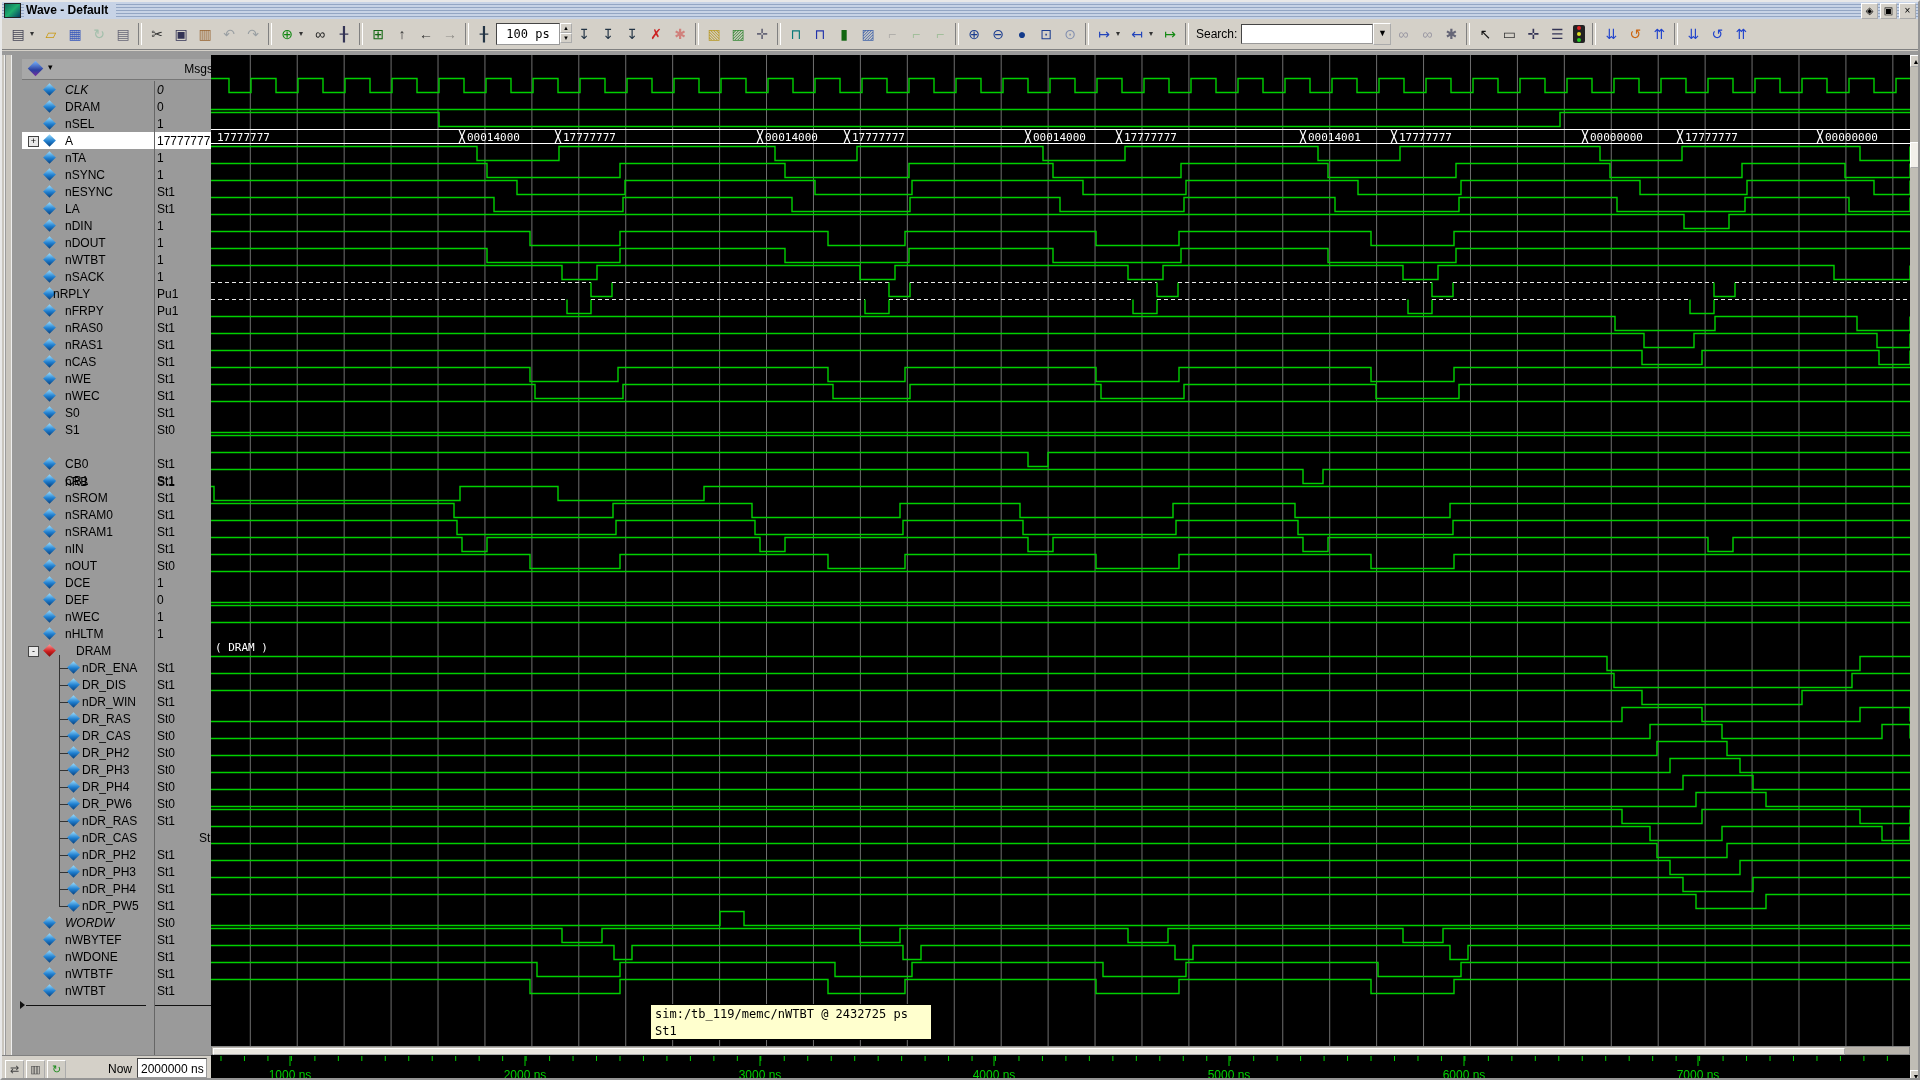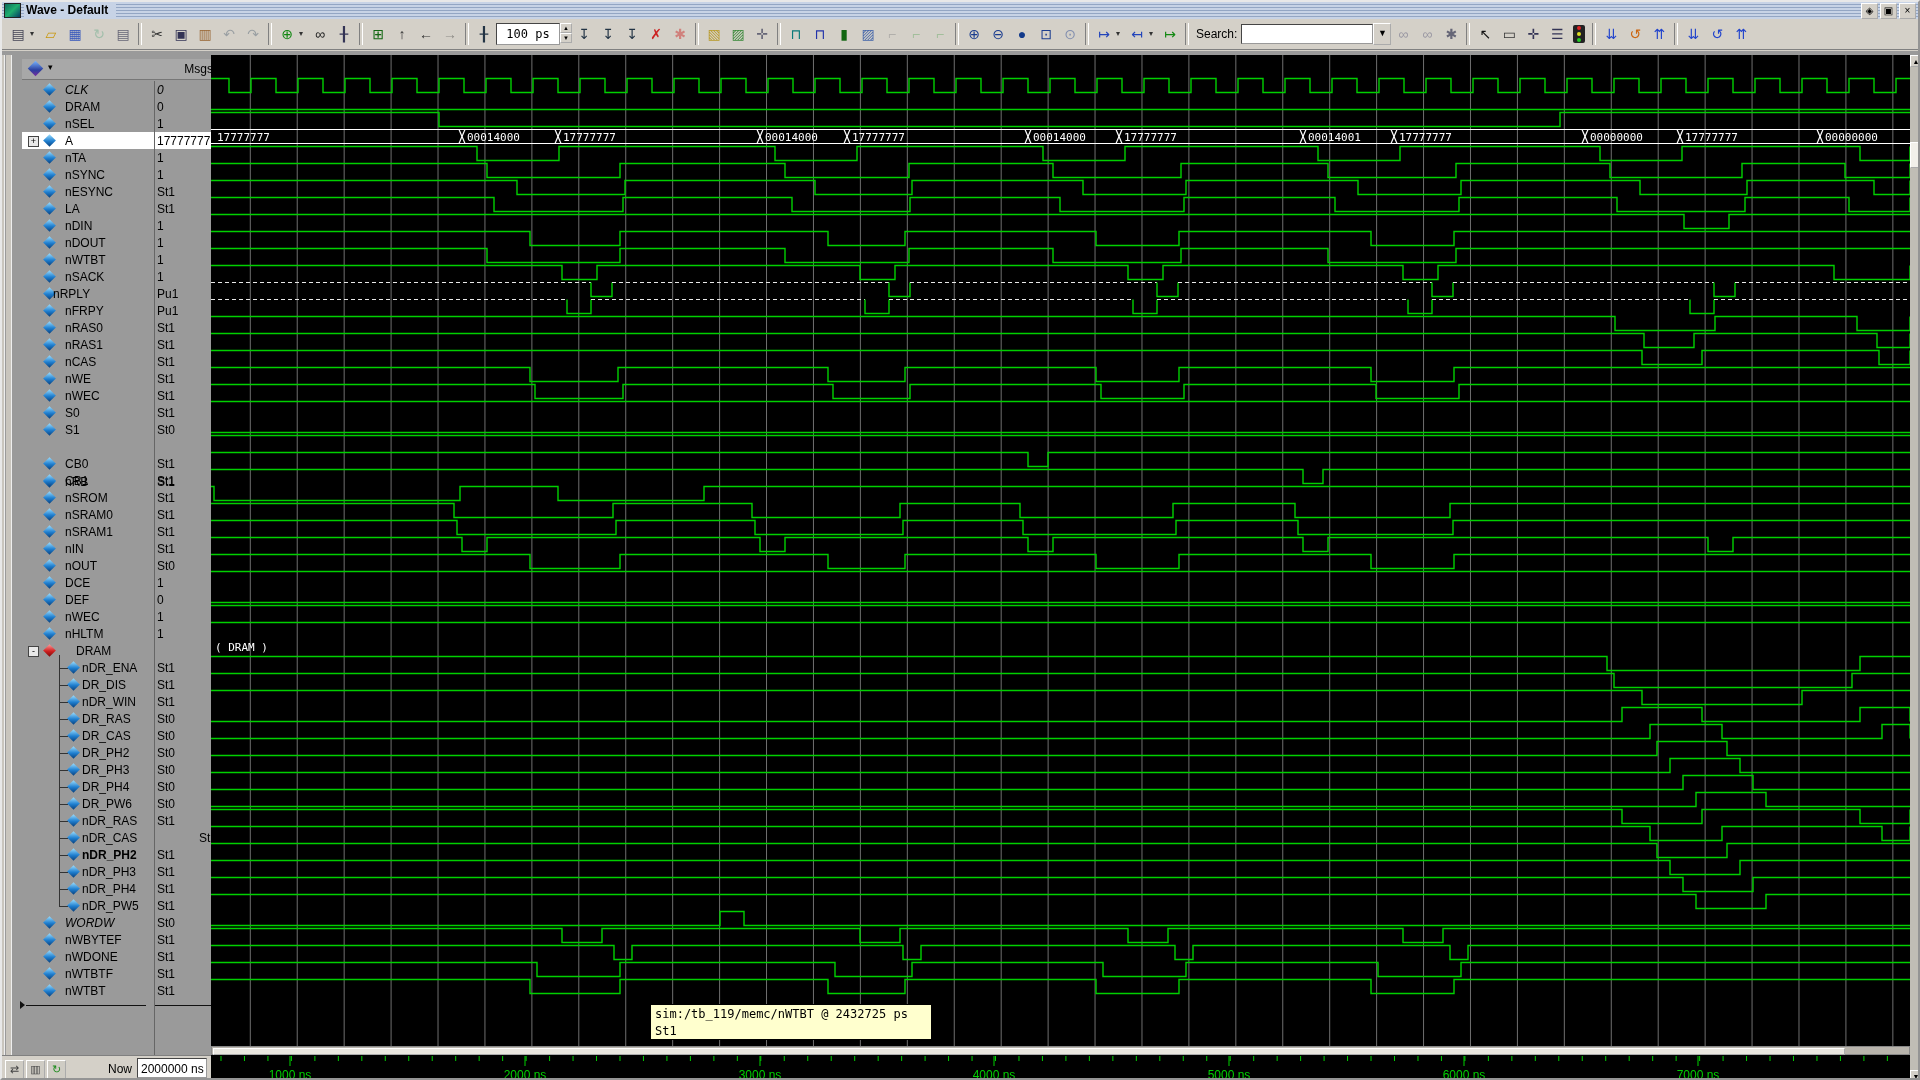--- a/index.html
+++ b/index.html
@@ -418,21 +418,21 @@
           </div>
           <div class="srow" style="top: 748px; text-align: right;">
             <div class="stub" style="left: 37px; width: 9px; top: 8px;"></div>
             <div class="dia" style="left: 47px;"></div>
             <div class="nm" style="left: 60px;">nDR_CAS</div>
             <div class="val">St1</div>
           </div>
           <div class="srow" style="top: 765px;">
             <div class="stub" style="left: 37px; width: 9px; top: 8px;"></div>
             <div class="dia" style="left: 47px;"></div>
-            <div class="nm" style="left: 60px; font-weight: bold;">nDR_PH2</div>
+            <div class="nm" style="left: 60px;">nDR_PH2</div>
             <div class="val">St1</div>
           </div>
           <div class="srow" style="top: 782px;">
             <div class="stub" style="left: 37px; width: 9px; top: 8px;"></div>
             <div class="dia" style="left: 47px;"></div>
             <div class="nm" style="left: 60px;">nDR_PH3</div>
             <div class="val">St1</div>
           </div>
           <div class="srow" style="top: 799px;">
             <div class="stub" style="left: 37px; width: 9px; top: 8px;"></div>

